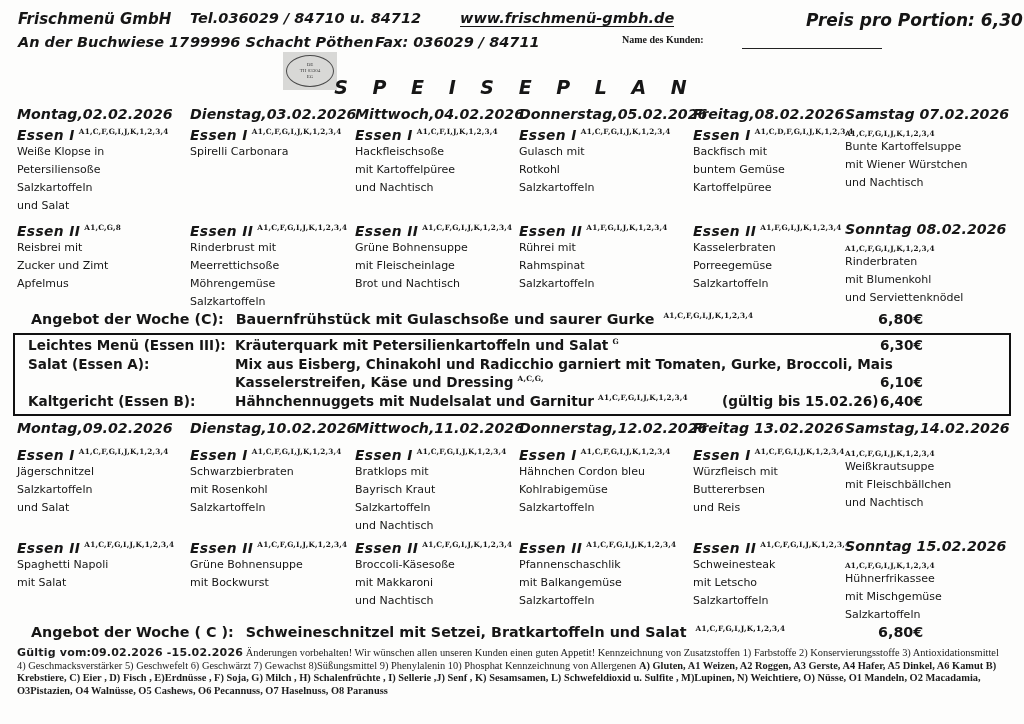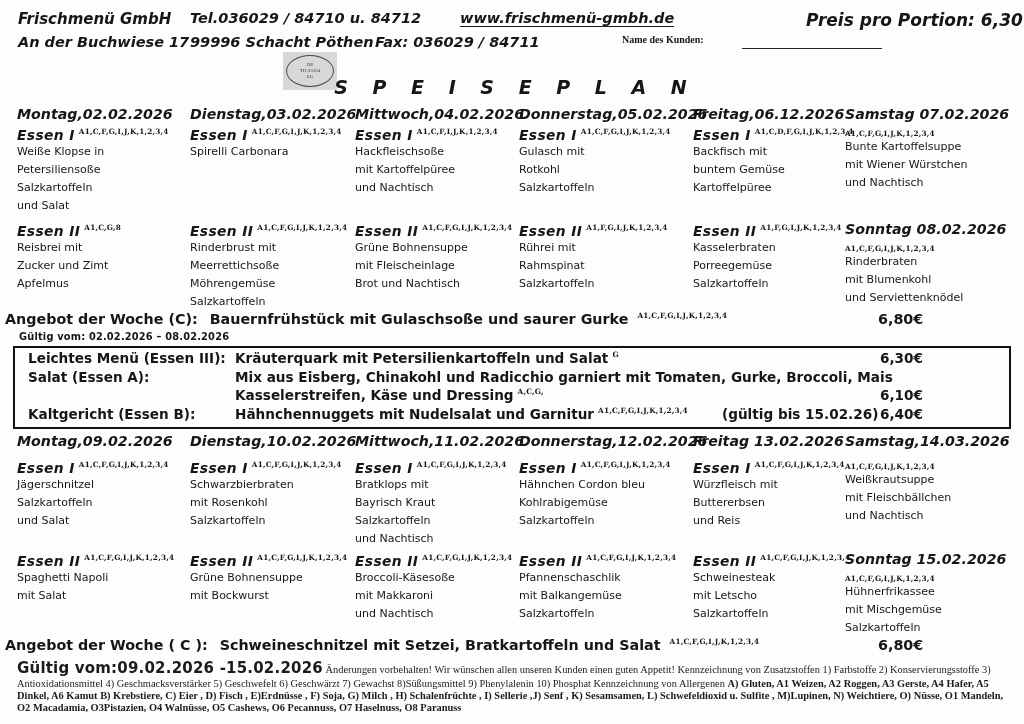--- a/index.html
+++ b/index.html
@@ -33,34 +33,34 @@
   .meal-block.r2{height:90px;}
   #week2 .meal-block.r1{height:93px;margin-top:6px;}
   #week2 .meal-block.r2{height:86px;}
   .essen-line{height:18px;white-space:nowrap;}
   .essen-label{font-weight:bold;font-style:italic;font-size:13.8px;letter-spacing:.4px;}
   sup.codes{font-family:"DejaVu Serif",serif;font-size:7.3px;font-weight:bold;margin-left:4px;letter-spacing:.2px;}
   .codes-line{font-family:"DejaVu Serif",serif;font-size:7.3px;font-weight:bold;height:13px;
               letter-spacing:.2px;padding-top:4px;box-sizing:border-box;}
   .meal-text{font-size:11px;line-height:18px;white-space:pre-line;}
   
-  .angebot{position:relative;padding-left:5px;font-weight:bold;font-size:14.3px;height:20px;white-space:nowrap;}
+  .angebot{position:relative;padding-left:31px;font-weight:bold;font-size:14.3px;height:20px;white-space:nowrap;}
   .angebot .price{position:absolute;left:878px;top:0;}
   .gueltig-sm{padding-left:19px;font-weight:bold;font-size:9.8px;height:13px;letter-spacing:.2px;}
   
   .box{margin:2px 13px 2px 13px;border:2.4px solid #111;position:relative;
        padding:2px 0 3px 5px;font-weight:bold;font-size:13.6px;}
   .box-row{position:relative;height:18.5px;display:flex;white-space:nowrap;}
   .box-label{flex:0 0 207px;margin-left:8px;}
   .box-price{position:absolute;left:860px;top:0;}
   .box-note{position:absolute;left:702px;top:0;}
   
   .footer{margin:3px 17px 0 17px;font-family:"Liberation Serif",serif;
           font-size:10.4px;line-height:1.18;color:#1b1b1b;}
-  .gueltig2{font-family:"DejaVu Sans",sans-serif;font-weight:bold;font-size:15px;letter-spacing:.2px;}
+  .gueltig2{font-family:"DejaVu Sans",sans-serif;font-weight:bold;font-size:11px;letter-spacing:.2px;}
   .fine-bold{font-weight:bold;}
 </style>
 </head>
 <body>
 
 <div class="page">
 
   <div class="hdr">
     <span class="h-company">Frischmenü GmbH</span>
     <span class="h-phone">Tel.036029 / 84710 u. 84712</span>
@@ -136,21 +136,21 @@
 Salzkartoffeln</div>
         </div>
         <div class="meal-block r2">
           <div class="essen-line"><span class="essen-label">Essen II</span><sup class="codes">A1,F,G,I,J,K,1,2,3,4</sup></div>
           <div class="meal-text">Rührei mit
 Rahmspinat
 Salzkartoffeln</div>
         </div>
       </div>
       <div class="day-col">
-        <div class="day-title">Freitag,06.12.2026</div>
+        <div class="day-title">Freitag,08.02.2026</div>
         <div class="meal-block r1">
           <div class="essen-line"><span class="essen-label">Essen I</span><sup class="codes">A1,C,D,F,G,I,J,K,1,2,3,4</sup></div>
           <div class="meal-text">Backfisch mit
 buntem Gemüse
 Kartoffelpüree</div>
         </div>
         <div class="meal-block r2">
           <div class="essen-line"><span class="essen-label">Essen II</span><sup class="codes">A1,F,G,I,J,K,1,2,3,4</sup></div>
           <div class="meal-text">Kasselerbraten
 Porreegemüse
@@ -174,21 +174,20 @@
         </div>
       </div>
     </div>
 
   <div class="angebot">
     <span>Angebot der Woche (C):</span>
     <span style="margin-left:7px;">Bauernfrühstück mit Gulaschsoße und saurer Gurke</span>
     <sup class="codes">A1,C,F,G,I,J,K,1,2,3,4</sup>
     <span class="price">6,80€</span>
   </div>
-  <div class="gueltig-sm">Gültig vom: 02.02.2026 – 08.02.2026</div>
 
   <div class="box" id="box-rows">
       <div class="box-row">
         <span class="box-label">Leichtes Menü (Essen III):</span>
         <span class="box-text">Kräuterquark mit Petersilienkartoffeln und Salat<sup class="codes">G</sup></span>
         <span class="box-price">6,30€</span>
       </div>
       <div class="box-row">
         <span class="box-label">Salat (Essen A):</span>
         <span class="box-text">Mix aus Eisberg, Chinakohl und Radicchio garniert mit Tomaten, Gurke, Broccoli, Mais</span>
@@ -275,21 +274,21 @@
 und Reis</div>
         </div>
         <div class="meal-block r2">
           <div class="essen-line"><span class="essen-label">Essen II</span><sup class="codes">A1,C,F,G,I,J,K,1,2,3,4</sup></div>
           <div class="meal-text">Schweinesteak
 mit Letscho
 Salzkartoffeln</div>
         </div>
       </div>
       <div class="day-col">
-        <div class="day-title">Samstag,14.03.2026</div>
+        <div class="day-title">Samstag,14.02.2026</div>
         <div class="meal-block r1">
           <div class="codes-line">A1,C,F,G,I,J,K,1,2,3,4</div>
           <div class="meal-text">Weißkrautsuppe
 mit Fleischbällchen
 und Nachtisch</div>
         </div>
         <div class="meal-block r2">
           <div class="day-title">Sonntag 15.02.2026</div>
           <div class="codes-line">A1,C,F,G,I,J,K,1,2,3,4</div>
           <div class="meal-text">Hühnerfrikassee

